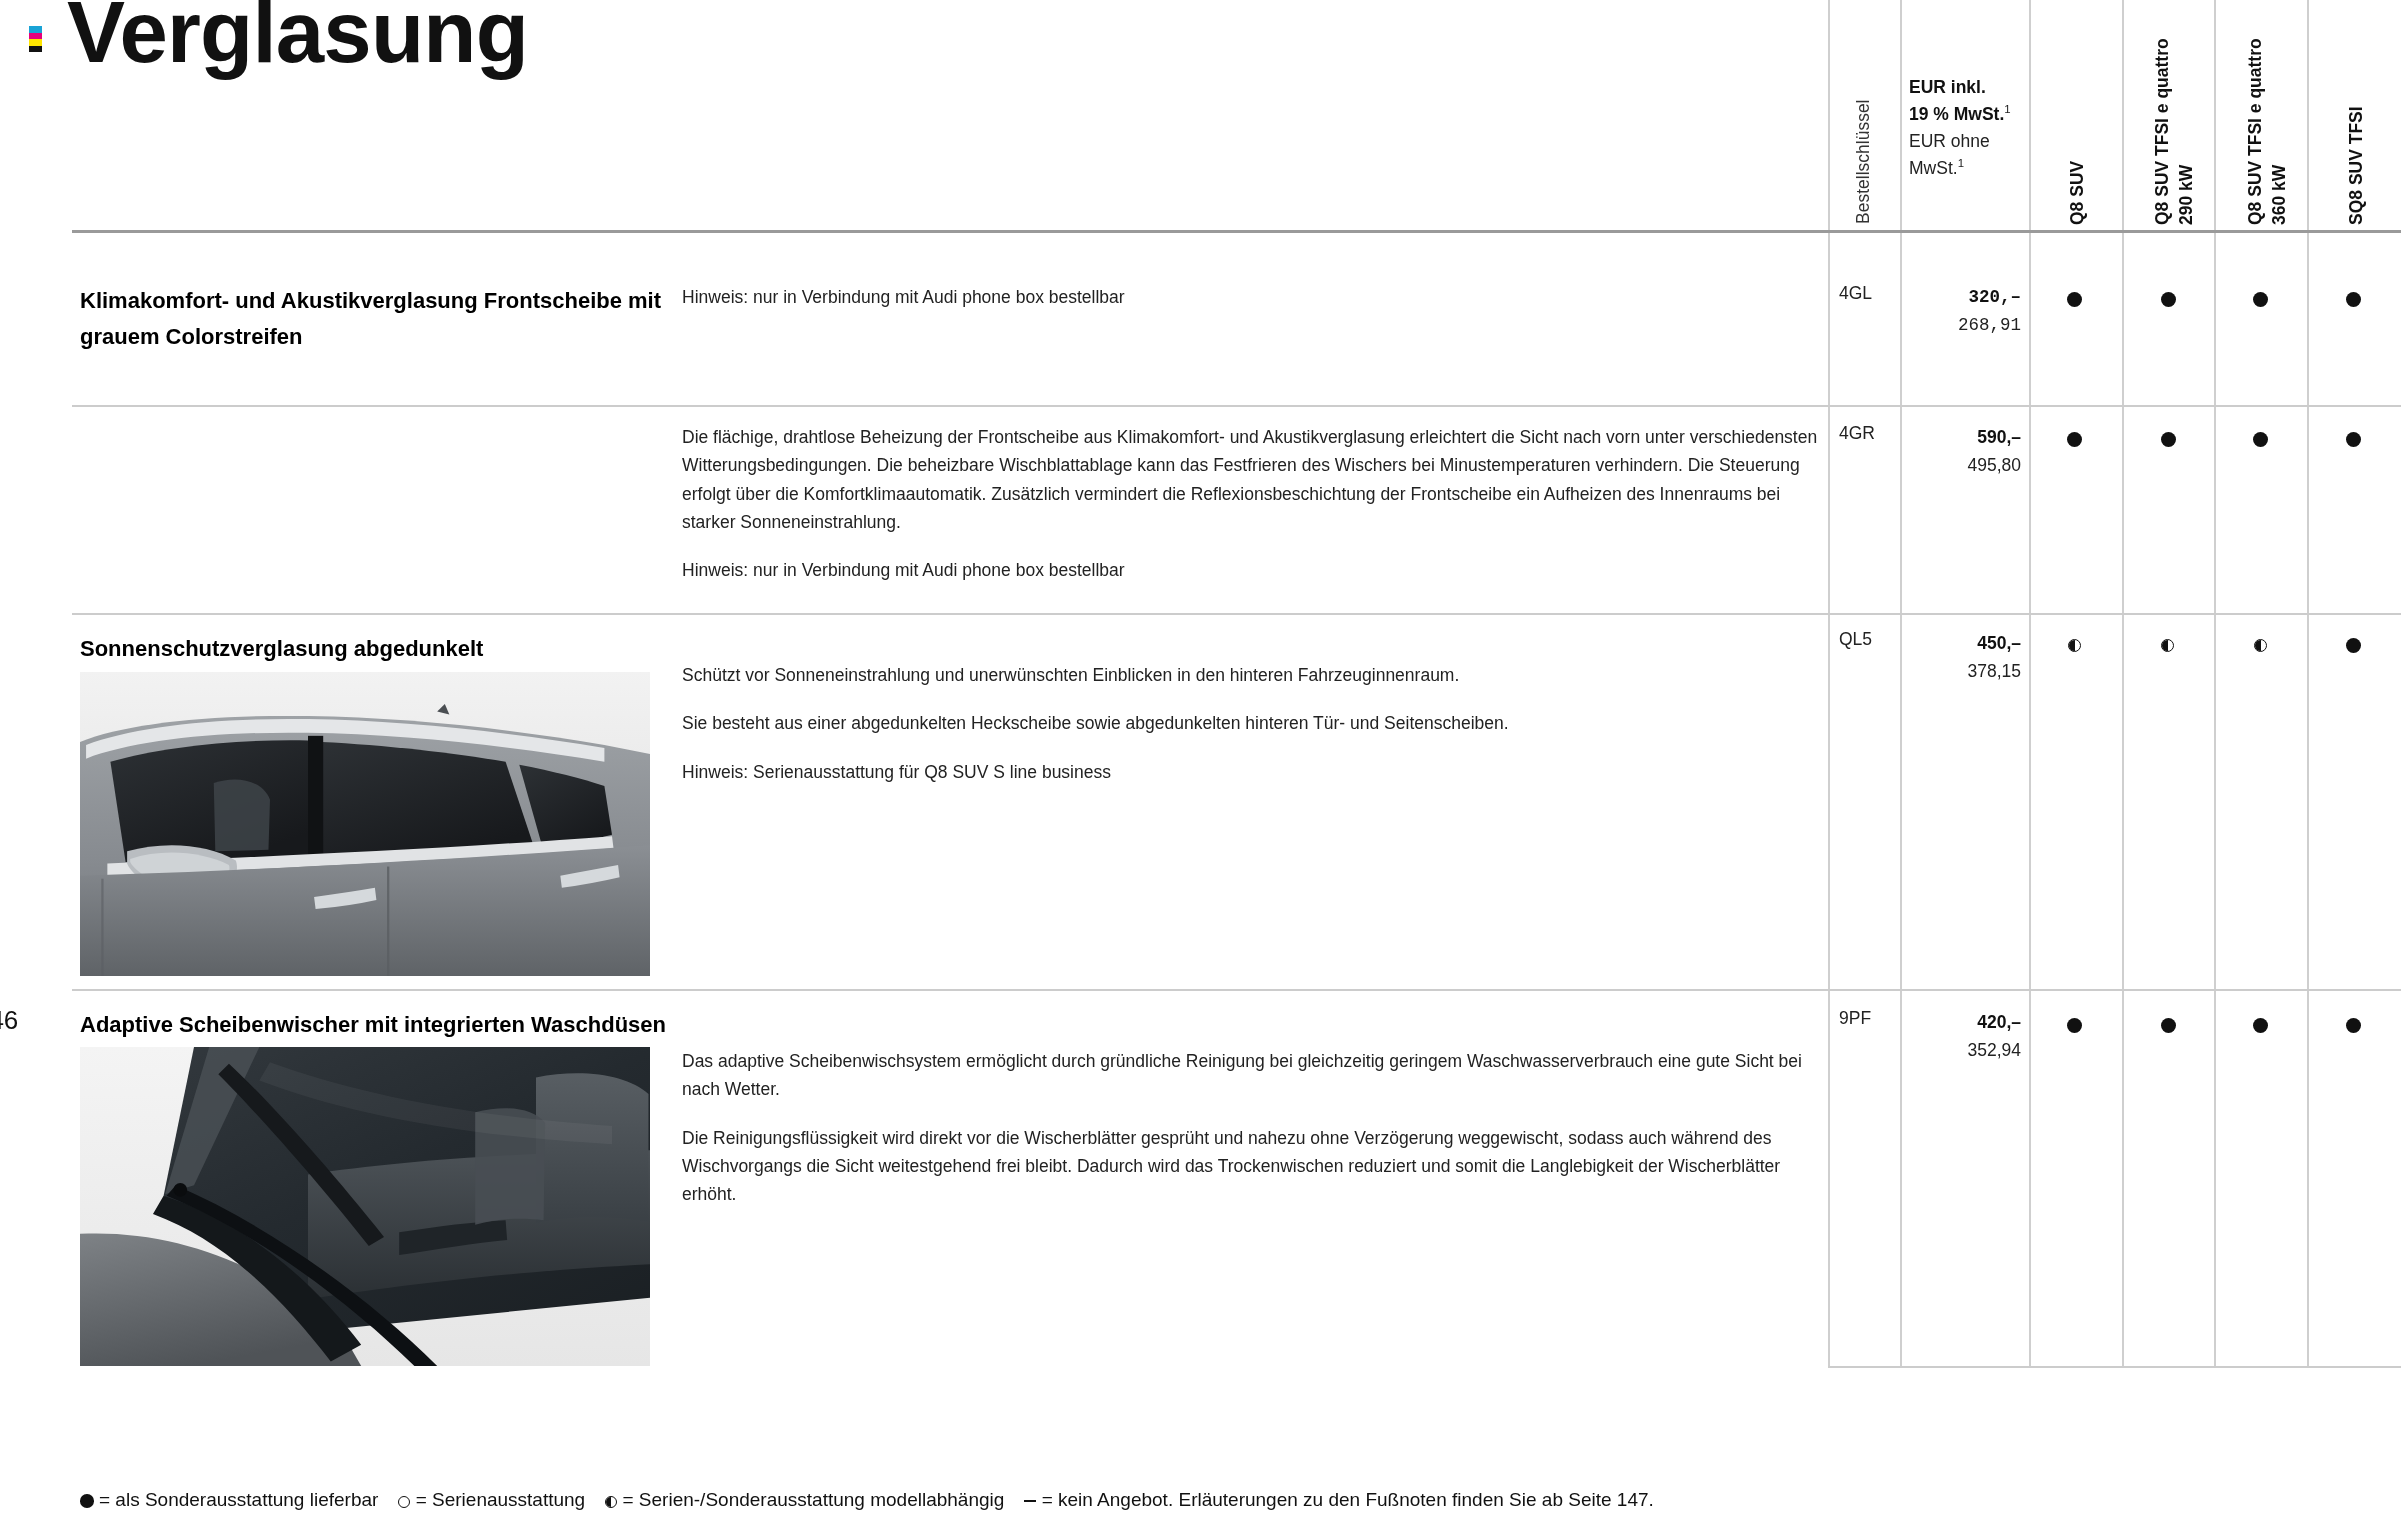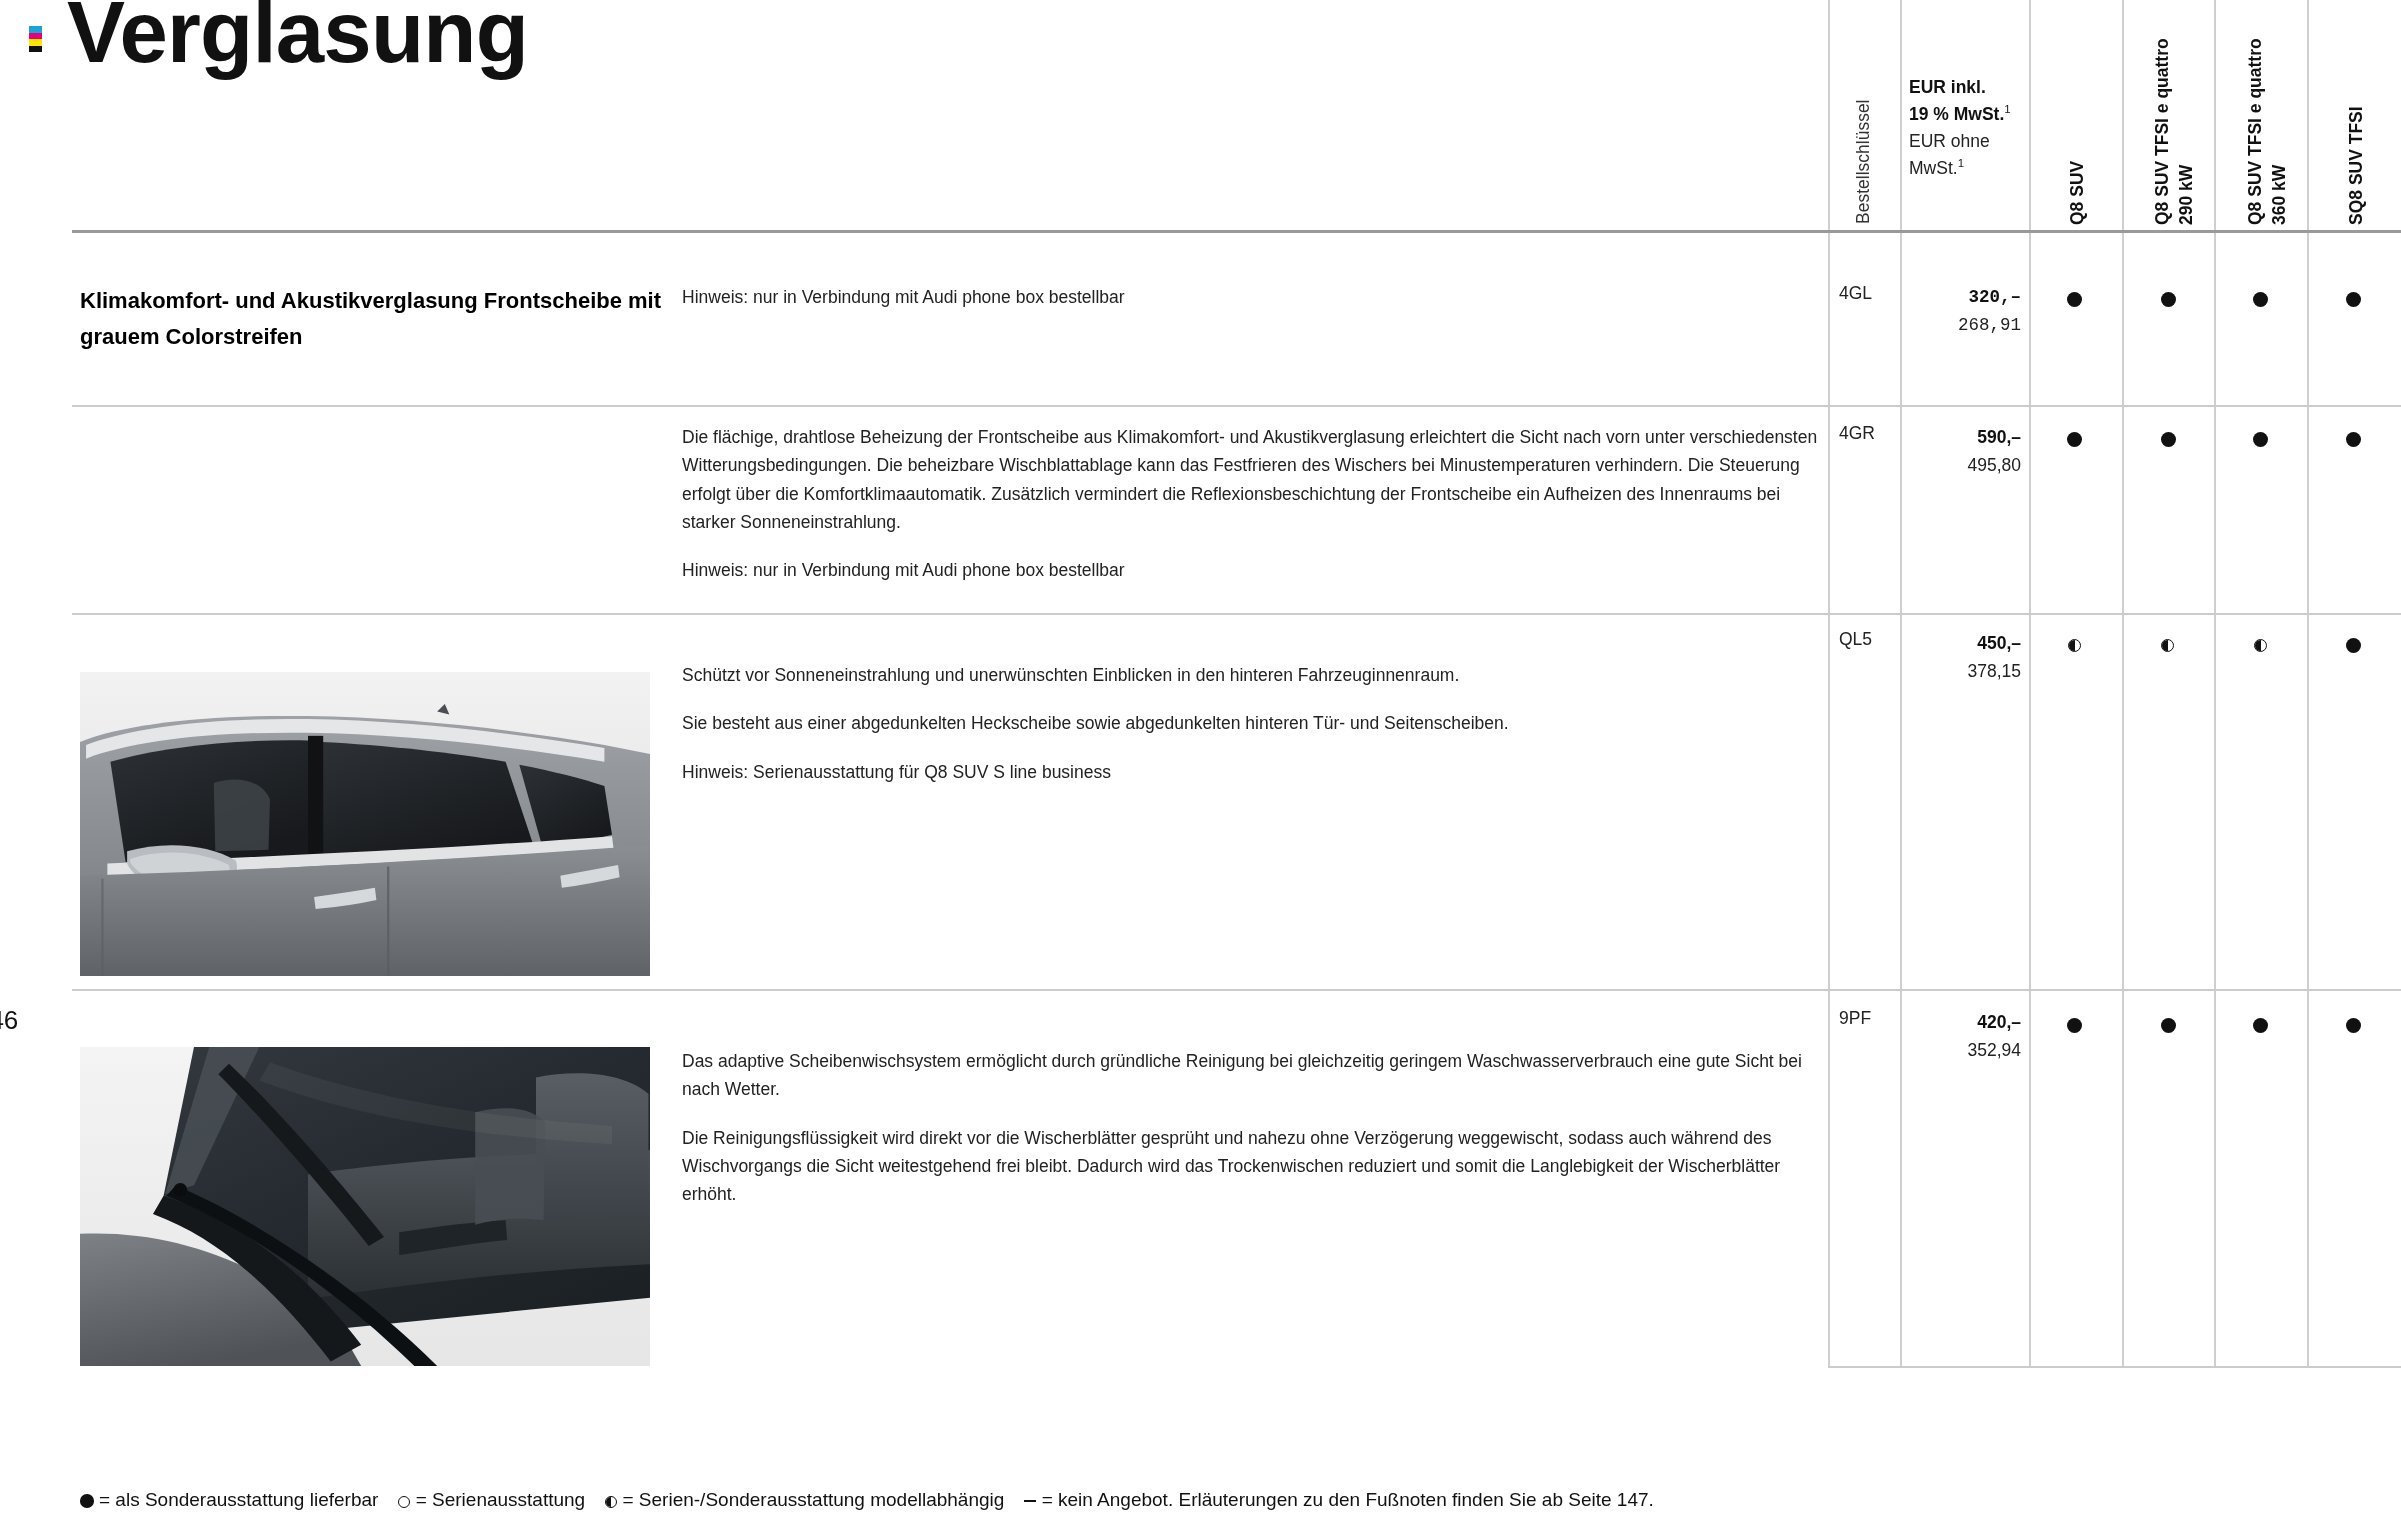--- a/index.html
+++ b/index.html
@@ -282,20 +282,21 @@
     <div class="price" style="left:1934px; top:423px;">
       <span class="gross">590,–</span>
       <span class="net">495,80</span>
     </div>
     <div class="mark full" style="left:2067px; top:432px;"></div>
     <div class="mark full" style="left:2161px; top:432px;"></div>
     <div class="mark full" style="left:2253px; top:432px;"></div>
     <div class="mark full" style="left:2346px; top:432px;"></div>
     <div class="hrule thin" style="left:72px; top:613px; width:2329px;"></div>
 
+    <div class="opt-title" style="left:80px; top:631px; width:608px;">Sonnenschutzverglasung abgedunkelt</div>
 
     <div class="photo" style="left:80px; top:672px; width:570px; height:304px;">
       <svg viewBox="0 0 750 400" preserveAspectRatio="none" aria-hidden="true">
         <defs>
           <linearGradient id="sky" x1="0" y1="0" x2="0" y2="1">
             <stop offset="0%" stop-color="#f2f2f2"></stop>
               <stop offset="100%" stop-color="#dcdcdc"></stop>
           </linearGradient>
           <linearGradient id="body" x1="0" y1="0" x2="0" y2="1">
             <stop offset="0%" stop-color="#9ea2a6"></stop>
@@ -351,20 +352,21 @@
     <div class="price" style="left:1934px; top:629px;">
       <span class="gross">450,–</span>
       <span class="net">378,15</span>
     </div>
     <div class="mark half" style="left:2068px; top:639px;"></div>
     <div class="mark half" style="left:2161px; top:639px;"></div>
     <div class="mark half" style="left:2254px; top:639px;"></div>
     <div class="mark full" style="left:2346px; top:638px;"></div>
     <div class="hrule thin" style="left:72px; top:989px; width:2329px;"></div>
 
+    <div class="opt-title" style="left:80px; top:1007px; width:654px;">Adaptive Scheibenwischer mit integrierten Waschdüsen</div>
 
     <div class="photo" style="left:80px; top:1047px; width:570px; height:319px;">
       <svg viewBox="0 0 750 420" preserveAspectRatio="none" aria-hidden="true">
         <defs>
           <linearGradient id="bg2" x1="0" y1="0" x2="0" y2="1">
             <stop offset="0%" stop-color="#f4f4f4"></stop>
               <stop offset="100%" stop-color="#e6e6e6"></stop>
           </linearGradient>
           <linearGradient id="hood" x1="0" y1="0" x2="0.4" y2="1">
             <stop offset="0%" stop-color="#7e8286"></stop>

